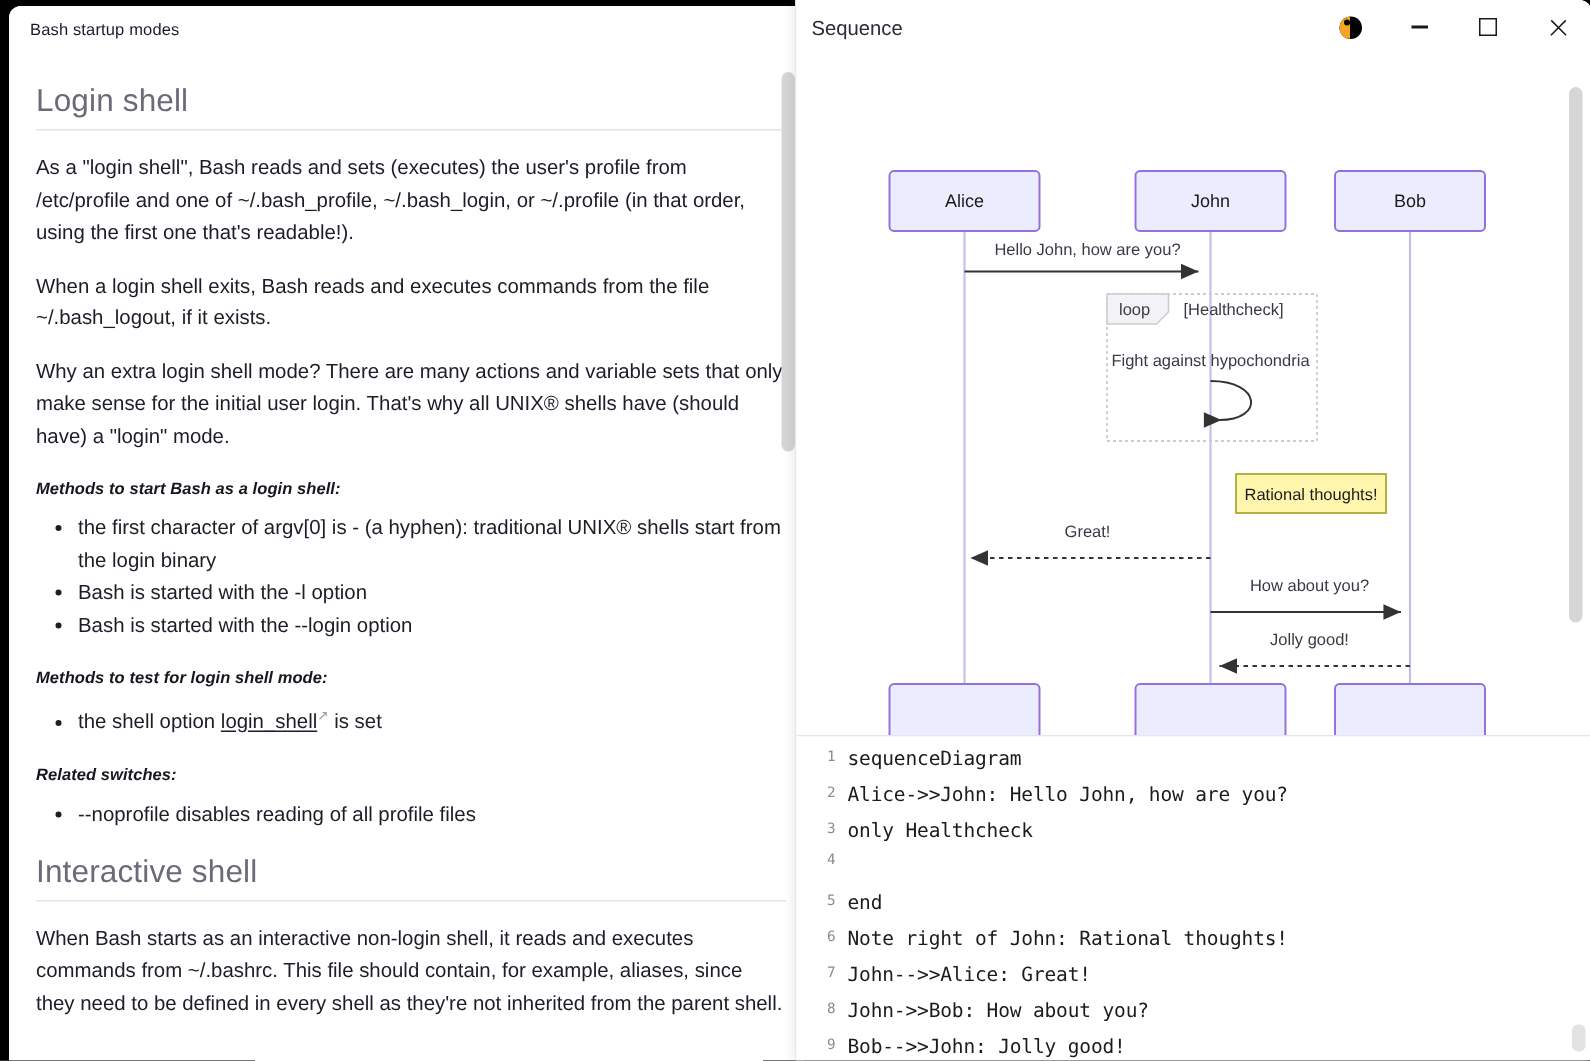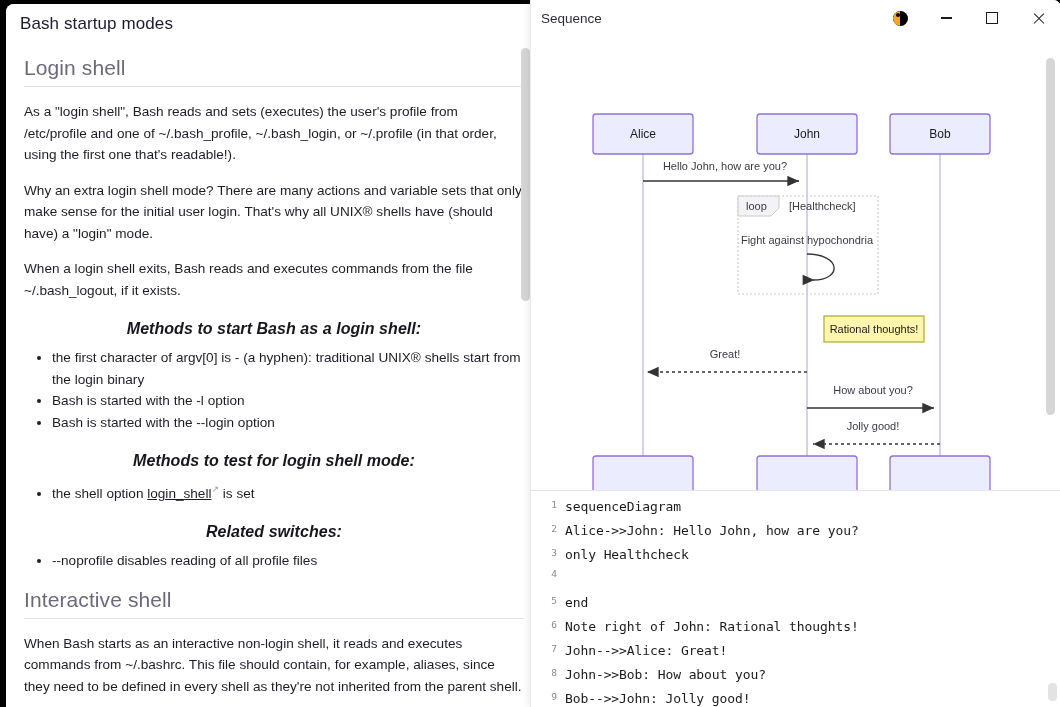--- a/index.html
+++ b/index.html
@@ -35,21 +35,21 @@
     position: absolute;
     left: 0; top: 0;
     width: 530px;
     height: 36px;
     background: #ffffff;
   }
   .doc-title {
     position: absolute;
     left: 14px;
     top: 10px;
-    font-size: 17px;
+    font-size: 11px;
     color: #1b1b2f;
     letter-spacing: 0.1px;
     white-space: nowrap;
   }
 
   
   .doc-body {
     position: absolute;
     left: 0;
     top: 36px;
@@ -74,27 +74,26 @@
     border-bottom: 1px solid #e2e2e8;
     letter-spacing: 0.1px;
   }
   .doc-p {
     font-size: 13.6px;
     line-height: 21.5px;
     margin: 14px 0 0 0;
     color: #1d1d28;
   }
   .doc-strong {
-    font-size: 16px;
+    font-size: 11px;
     font-weight: bold;
     font-style: italic;
     margin: 19px 0 0 0;
     color: #16161d;
     letter-spacing: 0.05px;
-    text-align: center;
   }
   .doc-ul {
     margin: 9px 0 0 0;
     padding-left: 28px;
   }
   .doc-ul li {
     font-size: 13.6px;
     line-height: 21.5px;
     color: #1d1d28;
     margin-bottom: 0px;
@@ -348,22 +347,22 @@
     <div class="doc-titlebar">
       <div class="doc-title">Bash startup modes</div>
     </div>
 
     <div class="doc-body">
       <div class="doc-content">
 
         <h1 class="doc-h1">Login shell</h1>
 
         <p class="doc-p">As a "login shell", Bash reads and sets (executes) the user's profile from /etc/profile and one of ~/.bash_profile, ~/.bash_login, or ~/.profile (in that order, using the first one that's readable!).</p>
+        <p class="doc-p">When a login shell exits, Bash reads and executes commands from the file ~/.bash_logout, if it exists.</p>
         <p class="doc-p">Why an extra login shell mode? There are many actions and variable sets that only make sense for the initial user login. That's why all UNIX® shells have (should have) a "login" mode.</p>
-        <p class="doc-p">When a login shell exits, Bash reads and executes commands from the file ~/.bash_logout, if it exists.</p>
 
         <p class="doc-strong">Methods to start Bash as a login shell:</p>
         <ul class="doc-ul">
           <li>the first character of argv[0] is - (a hyphen): traditional UNIX® shells start from the login binary</li>
           <li>Bash is started with the -l option</li>
           <li>Bash is started with the --login option</li>
         </ul>
 
         <p class="doc-strong">Methods to test for login shell mode:</p>
         <ul class="doc-ul">

